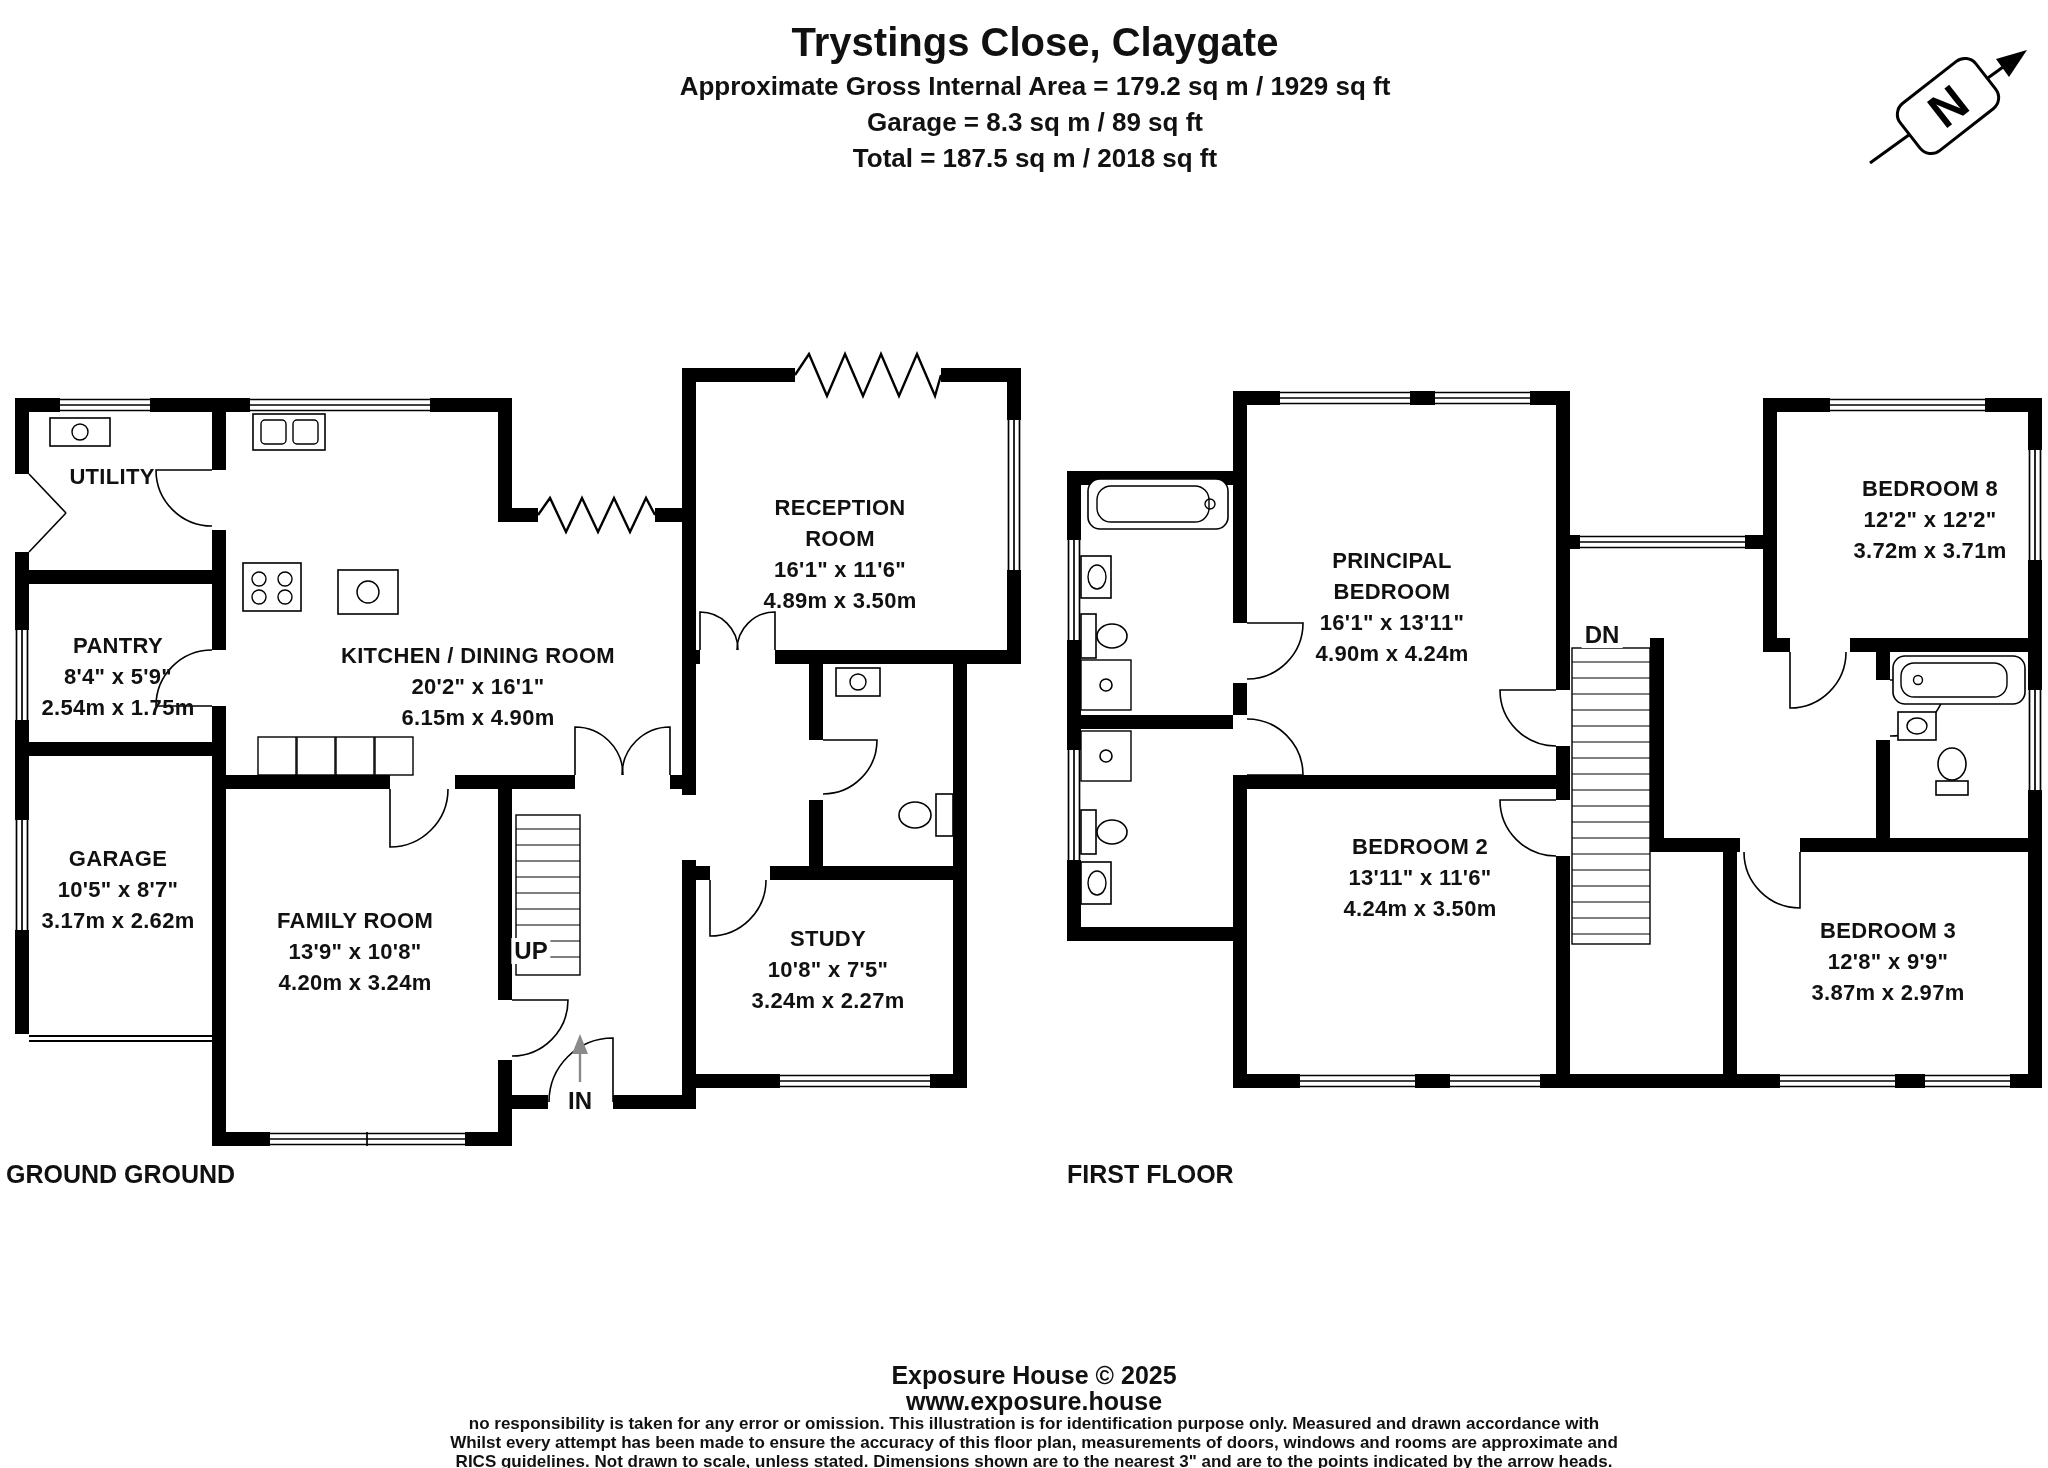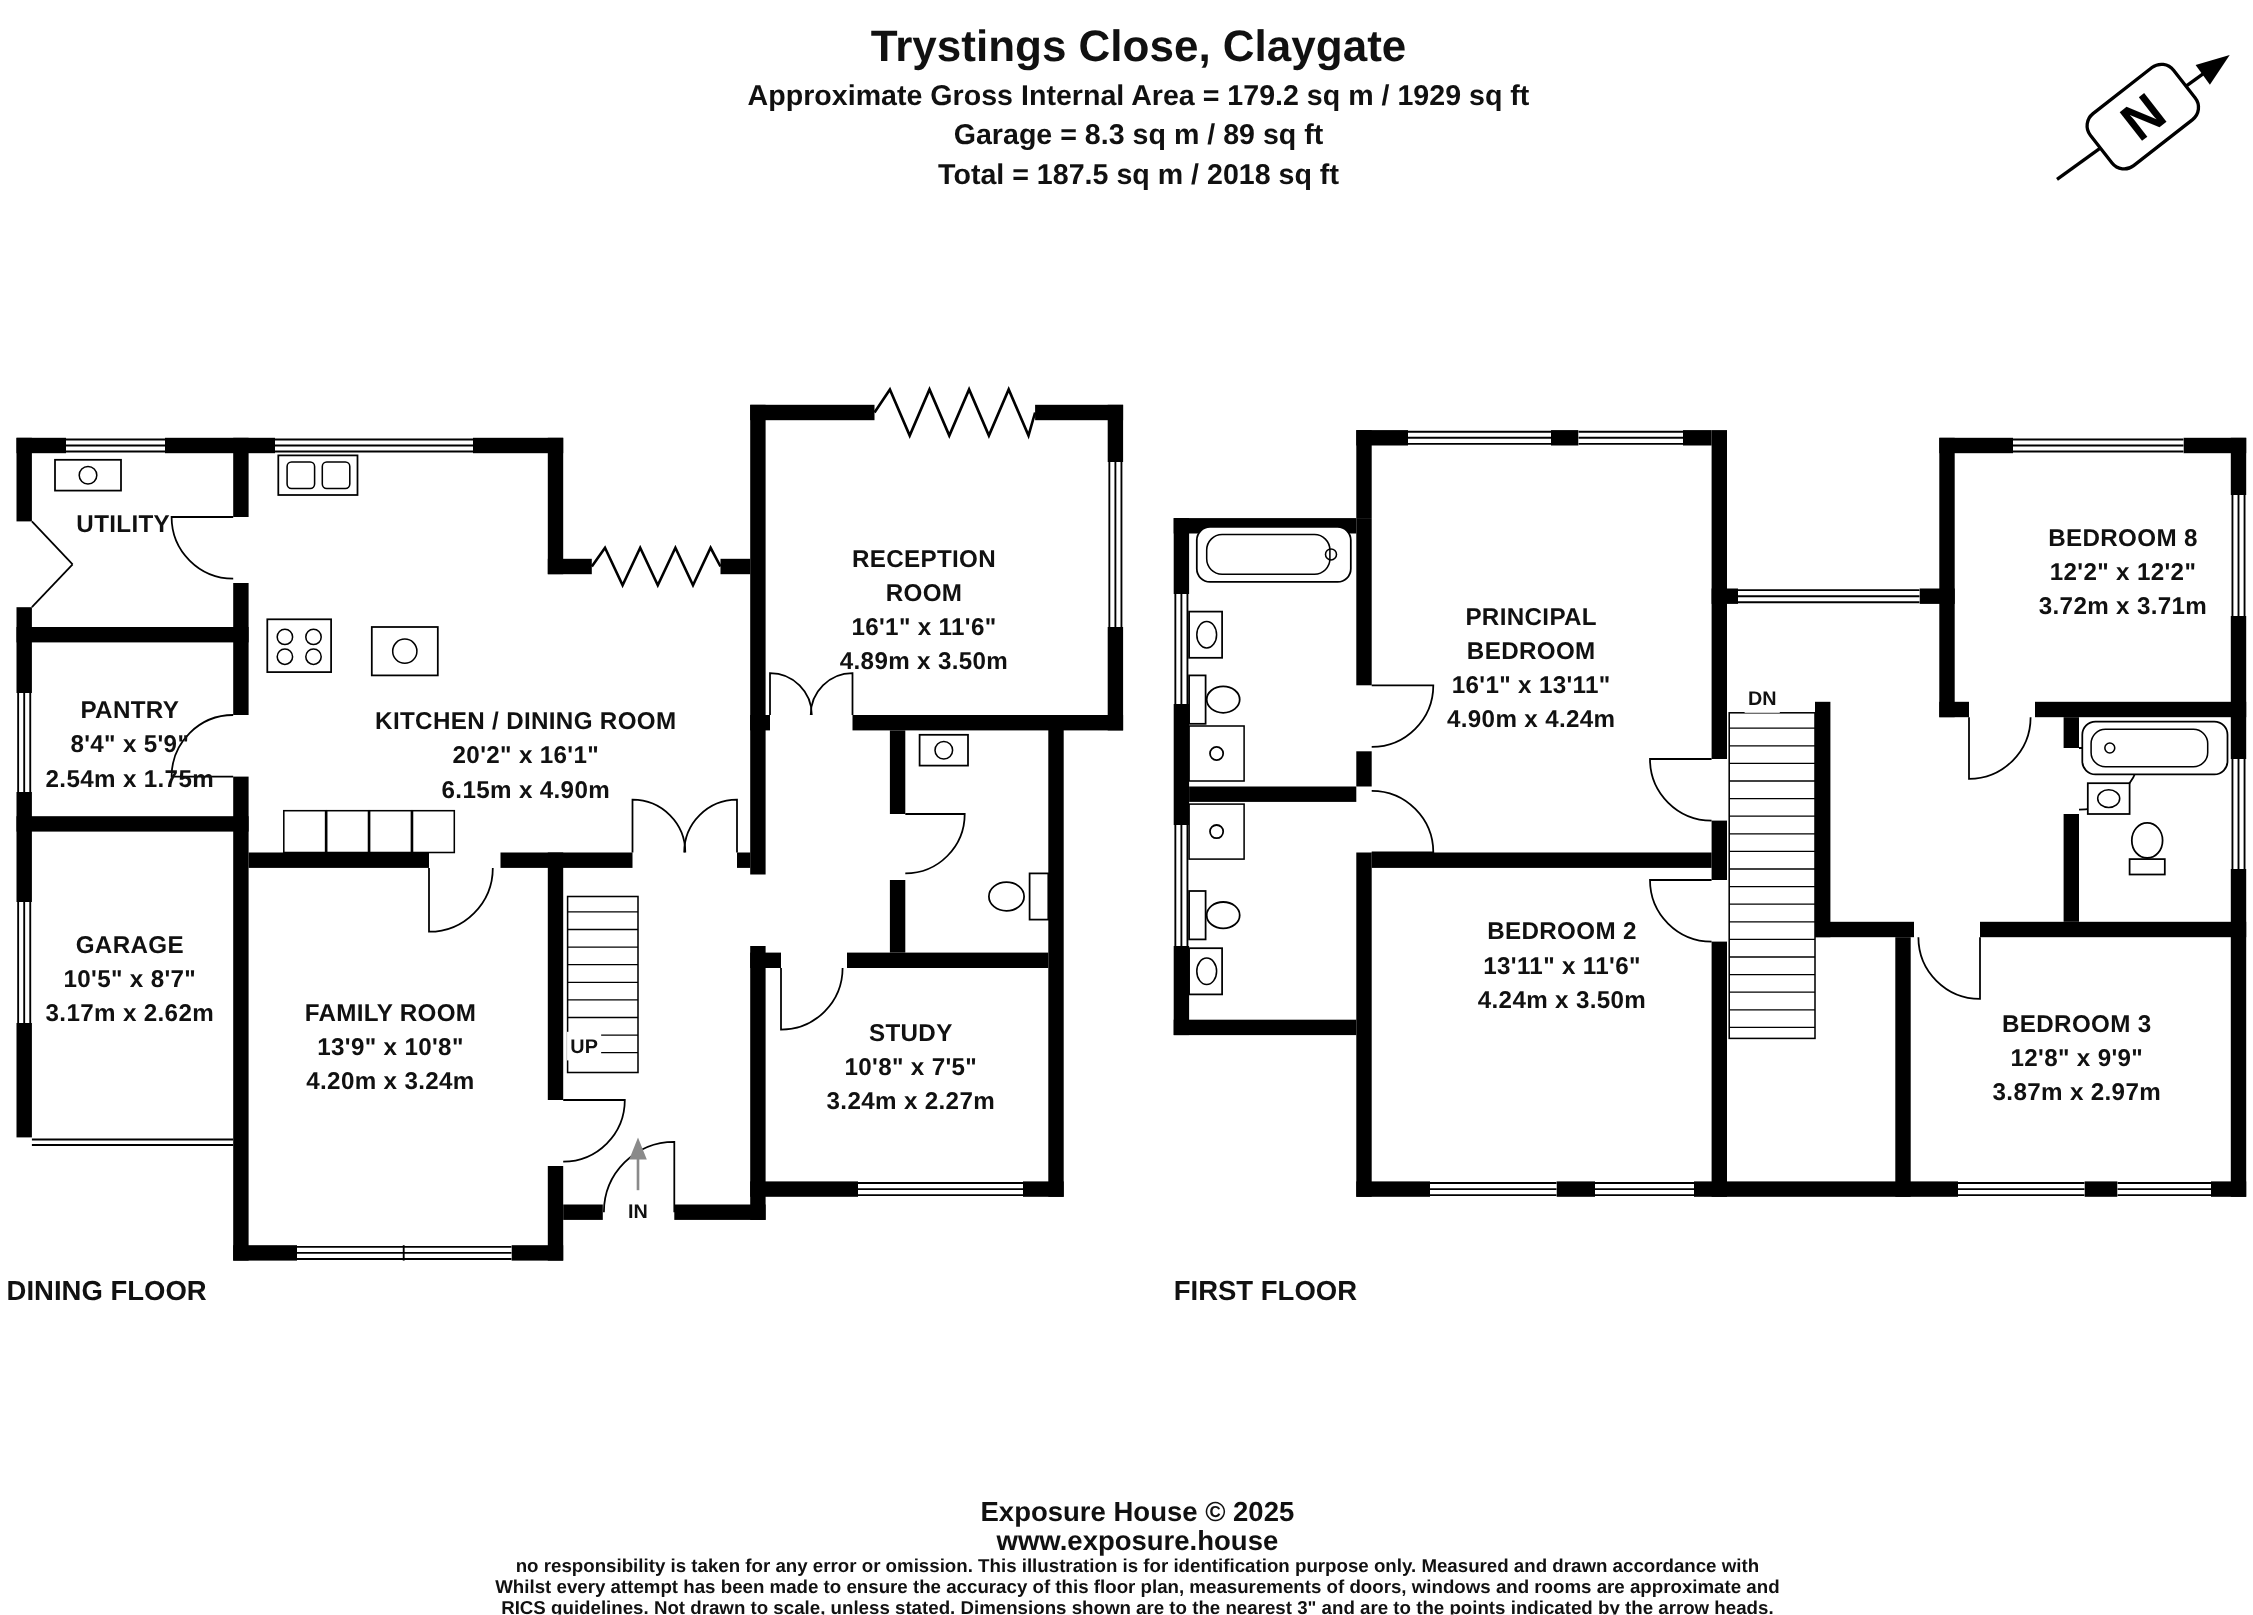--- a/index.html
+++ b/index.html
@@ -21,21 +21,21 @@
   .grayfill{fill:#8a8a8a;}
 
   
   .hdr{position:absolute;left:320px;top:0;width:1430px;text-align:center;font-weight:bold;}
   .hdr .t{font-size:40px;line-height:52px;margin-top:16px;}
   .hdr .s{font-size:26px;line-height:36px;}
   .rl{position:absolute;transform:translateX(-50%);text-align:center;font-weight:bold;
       font-size:22px;line-height:31px;letter-spacing:.3px;white-space:nowrap;}
   .rl span{display:block;}
   .rl.wrap{white-space:normal;width:190px;}
-  .tag{position:absolute;transform:translateX(-50%);font-weight:bold;font-size:18px;
+  .tag{position:absolute;transform:translateX(-50%);font-weight:bold;font-size:24px;
        background:#fff;padding:0 3px;line-height:26px;}
   .floorcap{position:absolute;font-weight:bold;font-size:25px;}
   .ftr{position:absolute;left:224px;top:1362px;width:1620px;text-align:center;font-weight:bold;}
   .ftr .f1{font-size:25px;line-height:26px;}
   .ftr .fd{font-size:17px;line-height:19px;}
   text.comp{font-family:"Liberation Sans",sans-serif;font-size:48px;font-weight:bold;}
 </style>
 </head>
 <body>
 
@@ -409,21 +409,21 @@
     <span>16'1" x 11'6"</span>
     <span>4.89m x 3.50m</span>
   </div>
   <div class="rl" style="left:828px;top:923px">
     <span>STUDY</span>
     <span>10'8" x 7'5"</span>
     <span>3.24m x 2.27m</span>
   </div>
   <div class="tag" style="left:531px;top:938px">UP</div>
   <div class="tag" style="left:580px;top:1088px">IN</div>
-  <div class="floorcap" style="left:6px;top:1160px">DINING FLOOR</div>
+  <div class="floorcap" style="left:6px;top:1160px">GROUND GROUND</div>
 
   <div class="rl wrap" style="left:1392px;top:545px">
     <span>PRINCIPAL BEDROOM</span>
     <span>16'1" x 13'11"</span>
     <span>4.90m x 4.24m</span>
   </div>
   <div class="rl" style="left:1420px;top:831px">
     <span>BEDROOM 2</span>
     <span>13'11" x 11'6"</span>
     <span>4.24m x 3.50m</span>

